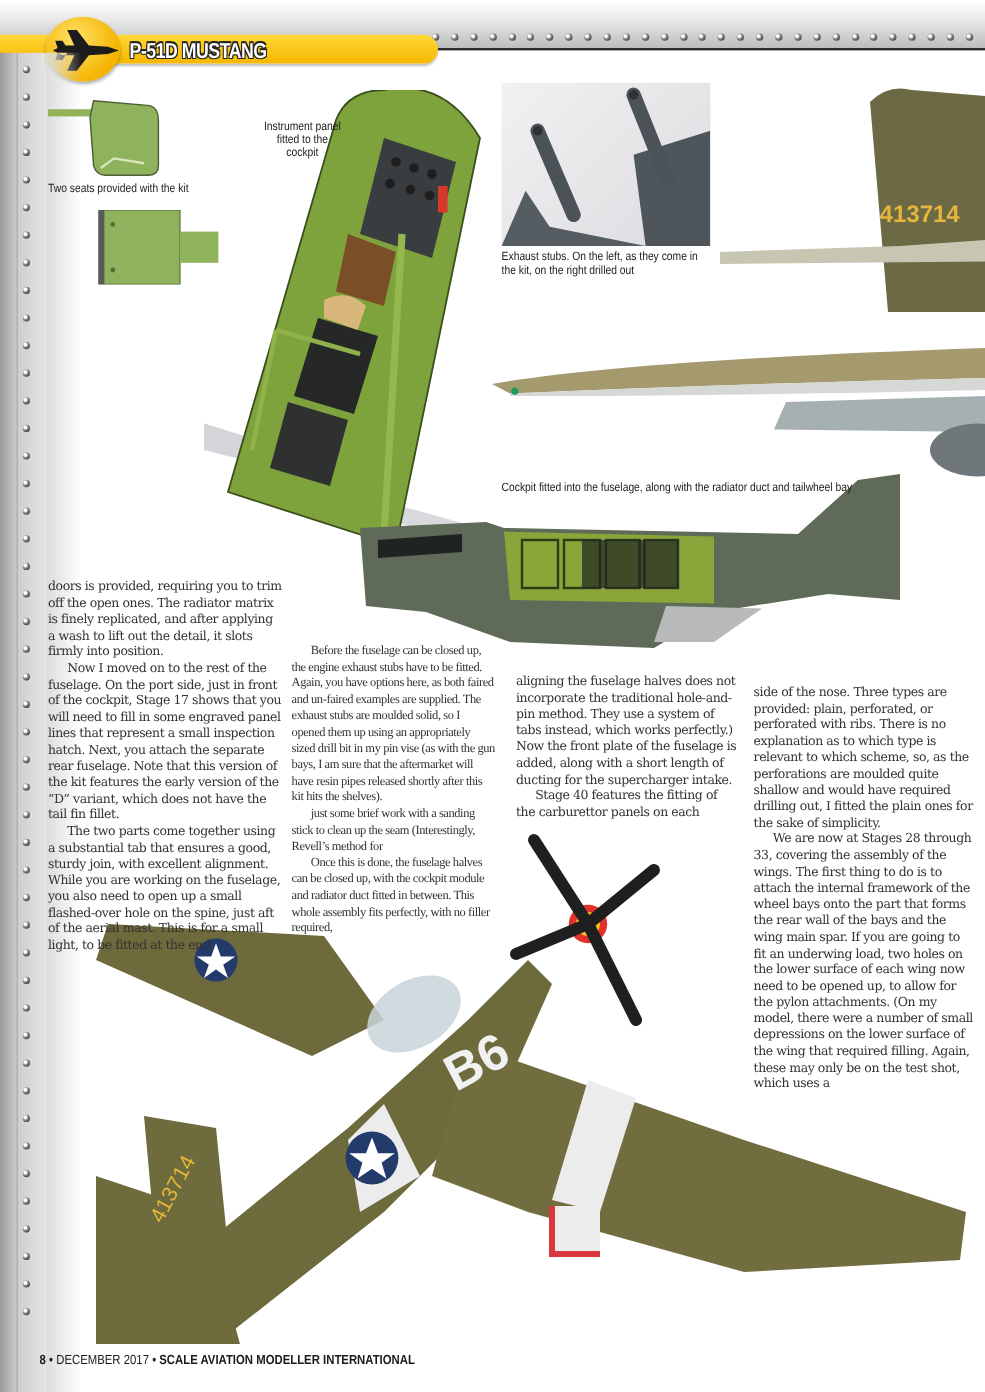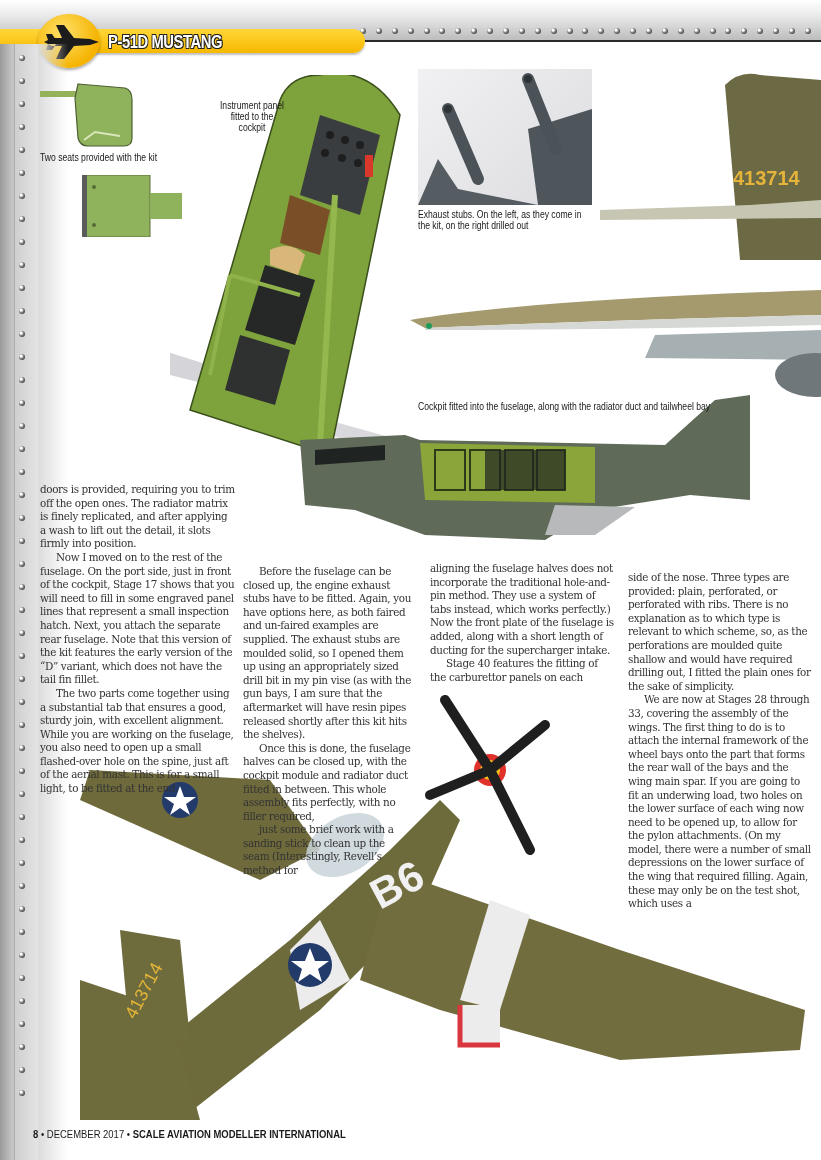--- a/index.html
+++ b/index.html
@@ -68,21 +68,21 @@
   .cap-fuselage { left: 418px; top: 401px; }
 
   
   .col {
     position: absolute; font-family: "DejaVu Serif", serif; font-size: 10.4px; line-height: 13.6px;
     color: #333; letter-spacing: -0.35px; margin-top: 16px;
   }
   .col p { text-align: left; }
   .col p.indent { text-indent: 16px; }
   .col1 { left: 40px; top: 467px; width: 195px; }
-  .col2 { left: 243px; top: 549px; width: 170px; }
+  .col2 { left: 243px; top: 520px; width: 170px; font-family: Liberation Serif, serif; }
   .col3 { left: 430px; top: 546px; width: 185px; }
   .col4 { left: 628px; top: 555px; width: 185px; }
 
   
   .footer {
     position: absolute; left: 33px; top: 1128px; font-family: "Liberation Sans", sans-serif;
     font-size: 11px; color: #1a1a1a; transform: scaleX(0.86); transform-origin: left top; white-space: nowrap;
   }
   .footer b { font-weight: bold; }
 </style>
@@ -292,22 +292,22 @@
 <div class="caption cap-exhaust">Exhaust stubs. On the left, as they come in the kit, on the right drilled out</div>
 <div class="caption cap-fuselage">Cockpit fitted into the fuselage, along with the radiator duct and tailwheel bay</div>
 
 <div class="col col1">
   <p>doors is provided, requiring you to trim off the open ones. The radiator matrix is finely replicated, and after applying a wash to lift out the detail, it slots firmly into position.</p>
   <p class="indent">Now I moved on to the rest of the fuselage. On the port side, just in front of the cockpit, Stage 17 shows that you will need to fill in some engraved panel lines that represent a small inspection hatch. Next, you attach the separate rear fuselage. Note that this version of the kit features the early version of the “D” variant, which does not have the tail fin fillet.</p>
   <p class="indent">The two parts come together using a substantial tab that ensures a good, sturdy join, with excellent alignment. While you are working on the fuselage, you also need to open up a small flashed-over hole on the spine, just aft of the aerial mast. This is for a small light, to be fitted at the end.</p>
 </div>
 <div class="col col2">
   <p class="indent">Before the fuselage can be closed up, the engine exhaust stubs have to be fitted. Again, you have options here, as both faired and un-faired examples are supplied. The exhaust stubs are moulded solid, so I opened them up using an appropriately sized drill bit in my pin vise (as with the gun bays, I am sure that the aftermarket will have resin pipes released shortly after this kit hits the shelves).</p>
+  <p class="indent">just some brief work with a sanding stick to clean up the seam (Interestingly, Revell’s method for</p>
   <p class="indent">Once this is done, the fuselage halves can be closed up, with the cockpit module and radiator duct fitted in between. This whole assembly fits perfectly, with no filler required,</p>
-  <p class="indent">just some brief work with a sanding stick to clean up the seam (Interestingly, Revell’s method for</p>
 </div>
 <div class="col col3">
   <p>aligning the fuselage halves does not incorporate the traditional hole-and-pin method. They use a system of tabs instead, which works perfectly.) Now the front plate of the fuselage is added, along with a short length of ducting for the supercharger intake.</p>
   <p class="indent">Stage 40 features the fitting of the carburettor panels on each</p>
 </div>
 <div class="col col4">
   <p>side of the nose. Three types are provided: plain, perforated, or perforated with ribs. There is no explanation as to which type is relevant to which scheme, so, as the perforations are moulded quite shallow and would have required drilling out, I fitted the plain ones for the sake of simplicity.</p>
   <p class="indent">We are now at Stages 28 through 33, covering the assembly of the wings. The first thing to do is to attach the internal framework of the wheel bays onto the part that forms the rear wall of the bays and the wing main spar. If you are going to fit an underwing load, two holes on the lower surface of each wing now need to be opened up, to allow for the pylon attachments. (On my model, there were a number of small depressions on the lower surface of the wing that required filling. Again, these may only be on the test shot, which uses a</p>
 </div>
 

